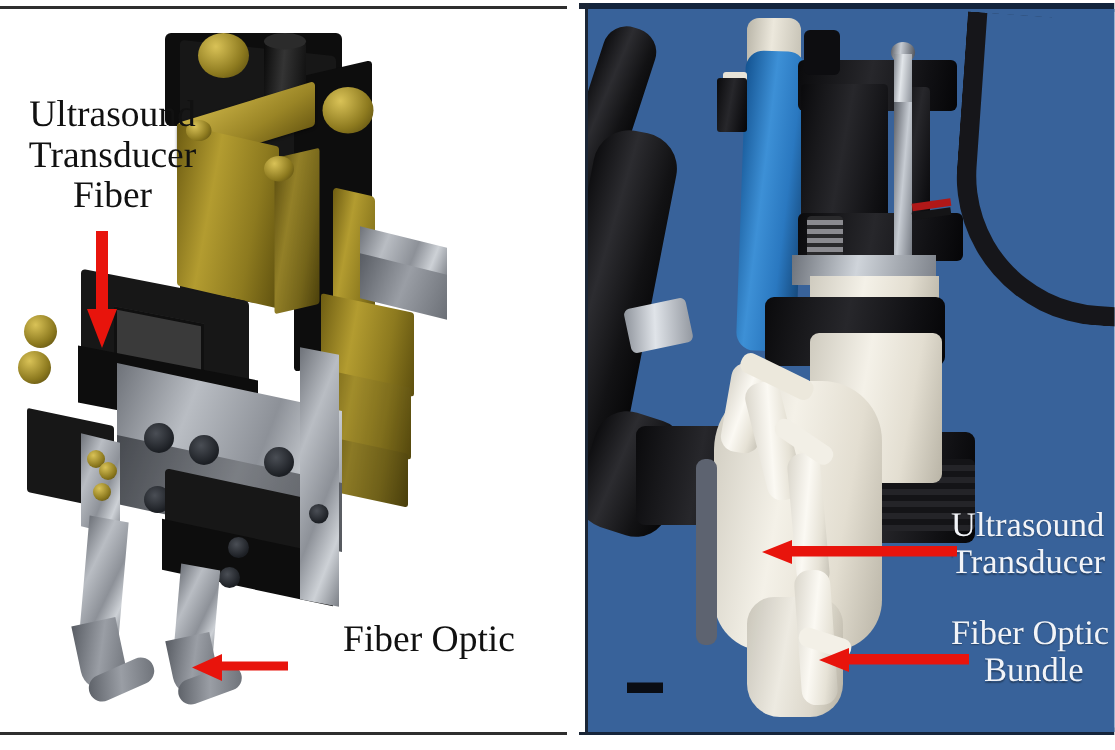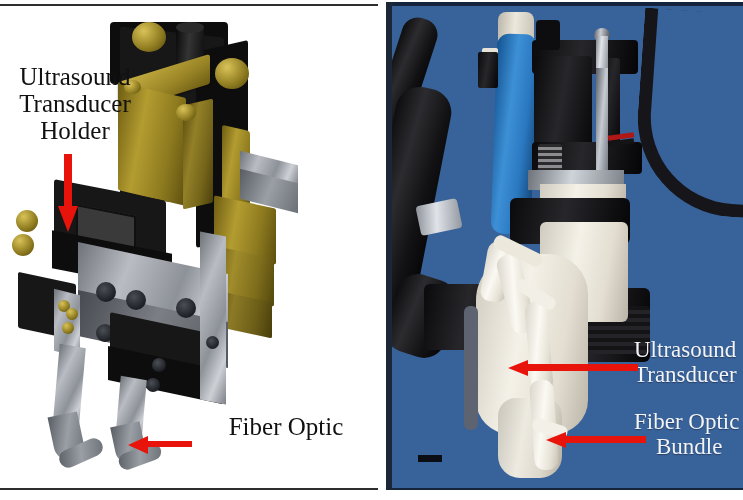--- a/index.html
+++ b/index.html
@@ -1,20 +1,20 @@
 <!DOCTYPE html>
 <html><head>
 <meta charset="utf-8">
 <style>
   html,body{margin:0;padding:0;background:#ffffff;}
   body{width:743px;height:500px;overflow:hidden;font-family:"Liberation Serif",serif;}
   #figure{position:relative;width:743px;height:500px;background:#ffffff;}
 
   
-  .panel{position:absolute;overflow:hidden;}
+  .panel{position:absolute;overflow:hidden;padding-left:12px;}
   #panel-left{left:0;top:6px;width:378px;height:482px;background:#ffffff;}
   #panel-right{left:392px;top:6px;width:351px;height:482px;background:#38629a;}
 
   .rule{position:absolute;background:#2e2e2e;}
   #rule-top-left{left:0;top:4px;width:378px;height:4px;}
   #rule-bottom-left{left:0;top:486px;width:378px;height:4px;}
   #rule-top-right{left:392px;top:2px;width:351px;height:6px;background:#13243c;}
   #rule-bottom-right{left:392px;top:485px;width:351px;height:5px;background:#16253b;}
   #rule-divider{left:386px;top:2px;width:7px;height:488px;background:#1b2636;}
 
@@ -143,21 +143,21 @@
     <div class="cad steel-d" style="left:52px;top:408px;width:30px;height:46px;transform:rotate(-12deg);border-radius:0 0 18px 18px;"></div>
     <div class="cad steel-d" style="left:58px;top:438px;width:46px;height:18px;transform:rotate(-24deg);border-radius:10px;"></div>
 
     <div class="cad steel" style="left:118px;top:372px;width:26px;height:64px;transform:skew(-5deg,10deg);"></div>
     <div class="cad steel-d" style="left:114px;top:418px;width:30px;height:40px;transform:rotate(-12deg);border-radius:0 0 16px 16px;"></div>
     <div class="cad steel-d" style="left:118px;top:442px;width:44px;height:17px;transform:rotate(-20deg);border-radius:10px;"></div>
 
     <div class="lbl lbl-dark" style="left:0px;top:58px;width:150px;">
       <div>Ultrasound</div>
       <div>Transducer</div>
-      <div>Holder</div>
+      <div>Fiber</div>
     </div>
 
     <div class="lbl lbl-dark" style="left:196px;top:408px;width:180px;">
       <div>Fiber Optic</div>
     </div>
 
     <div class="arrow" id="arrow-us-holder">
       <div class="shaft"></div>
       <div class="head"></div>
     </div>

